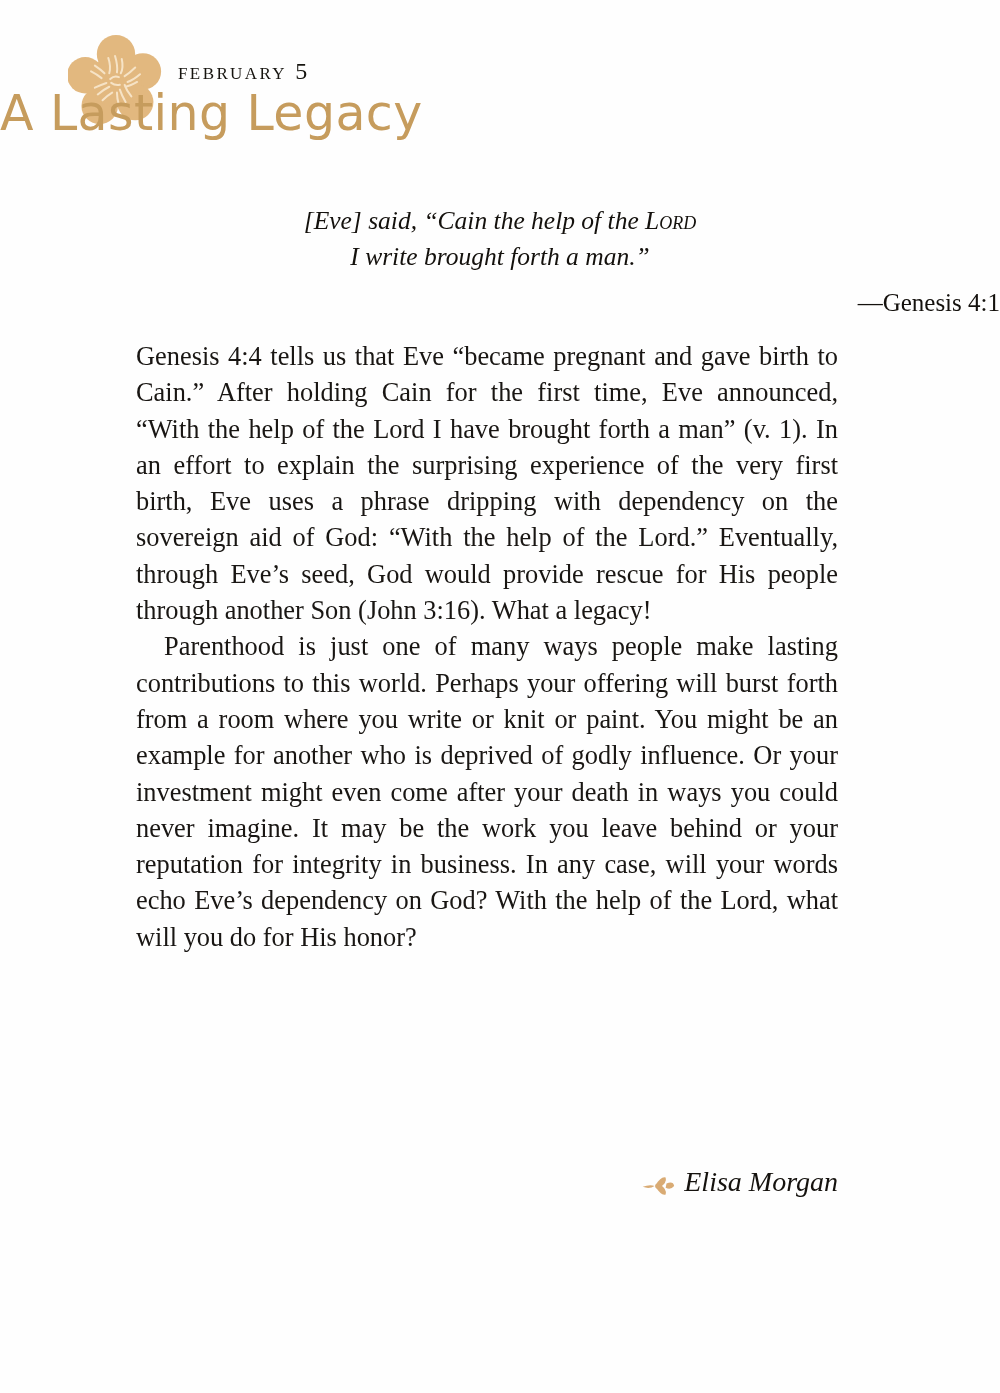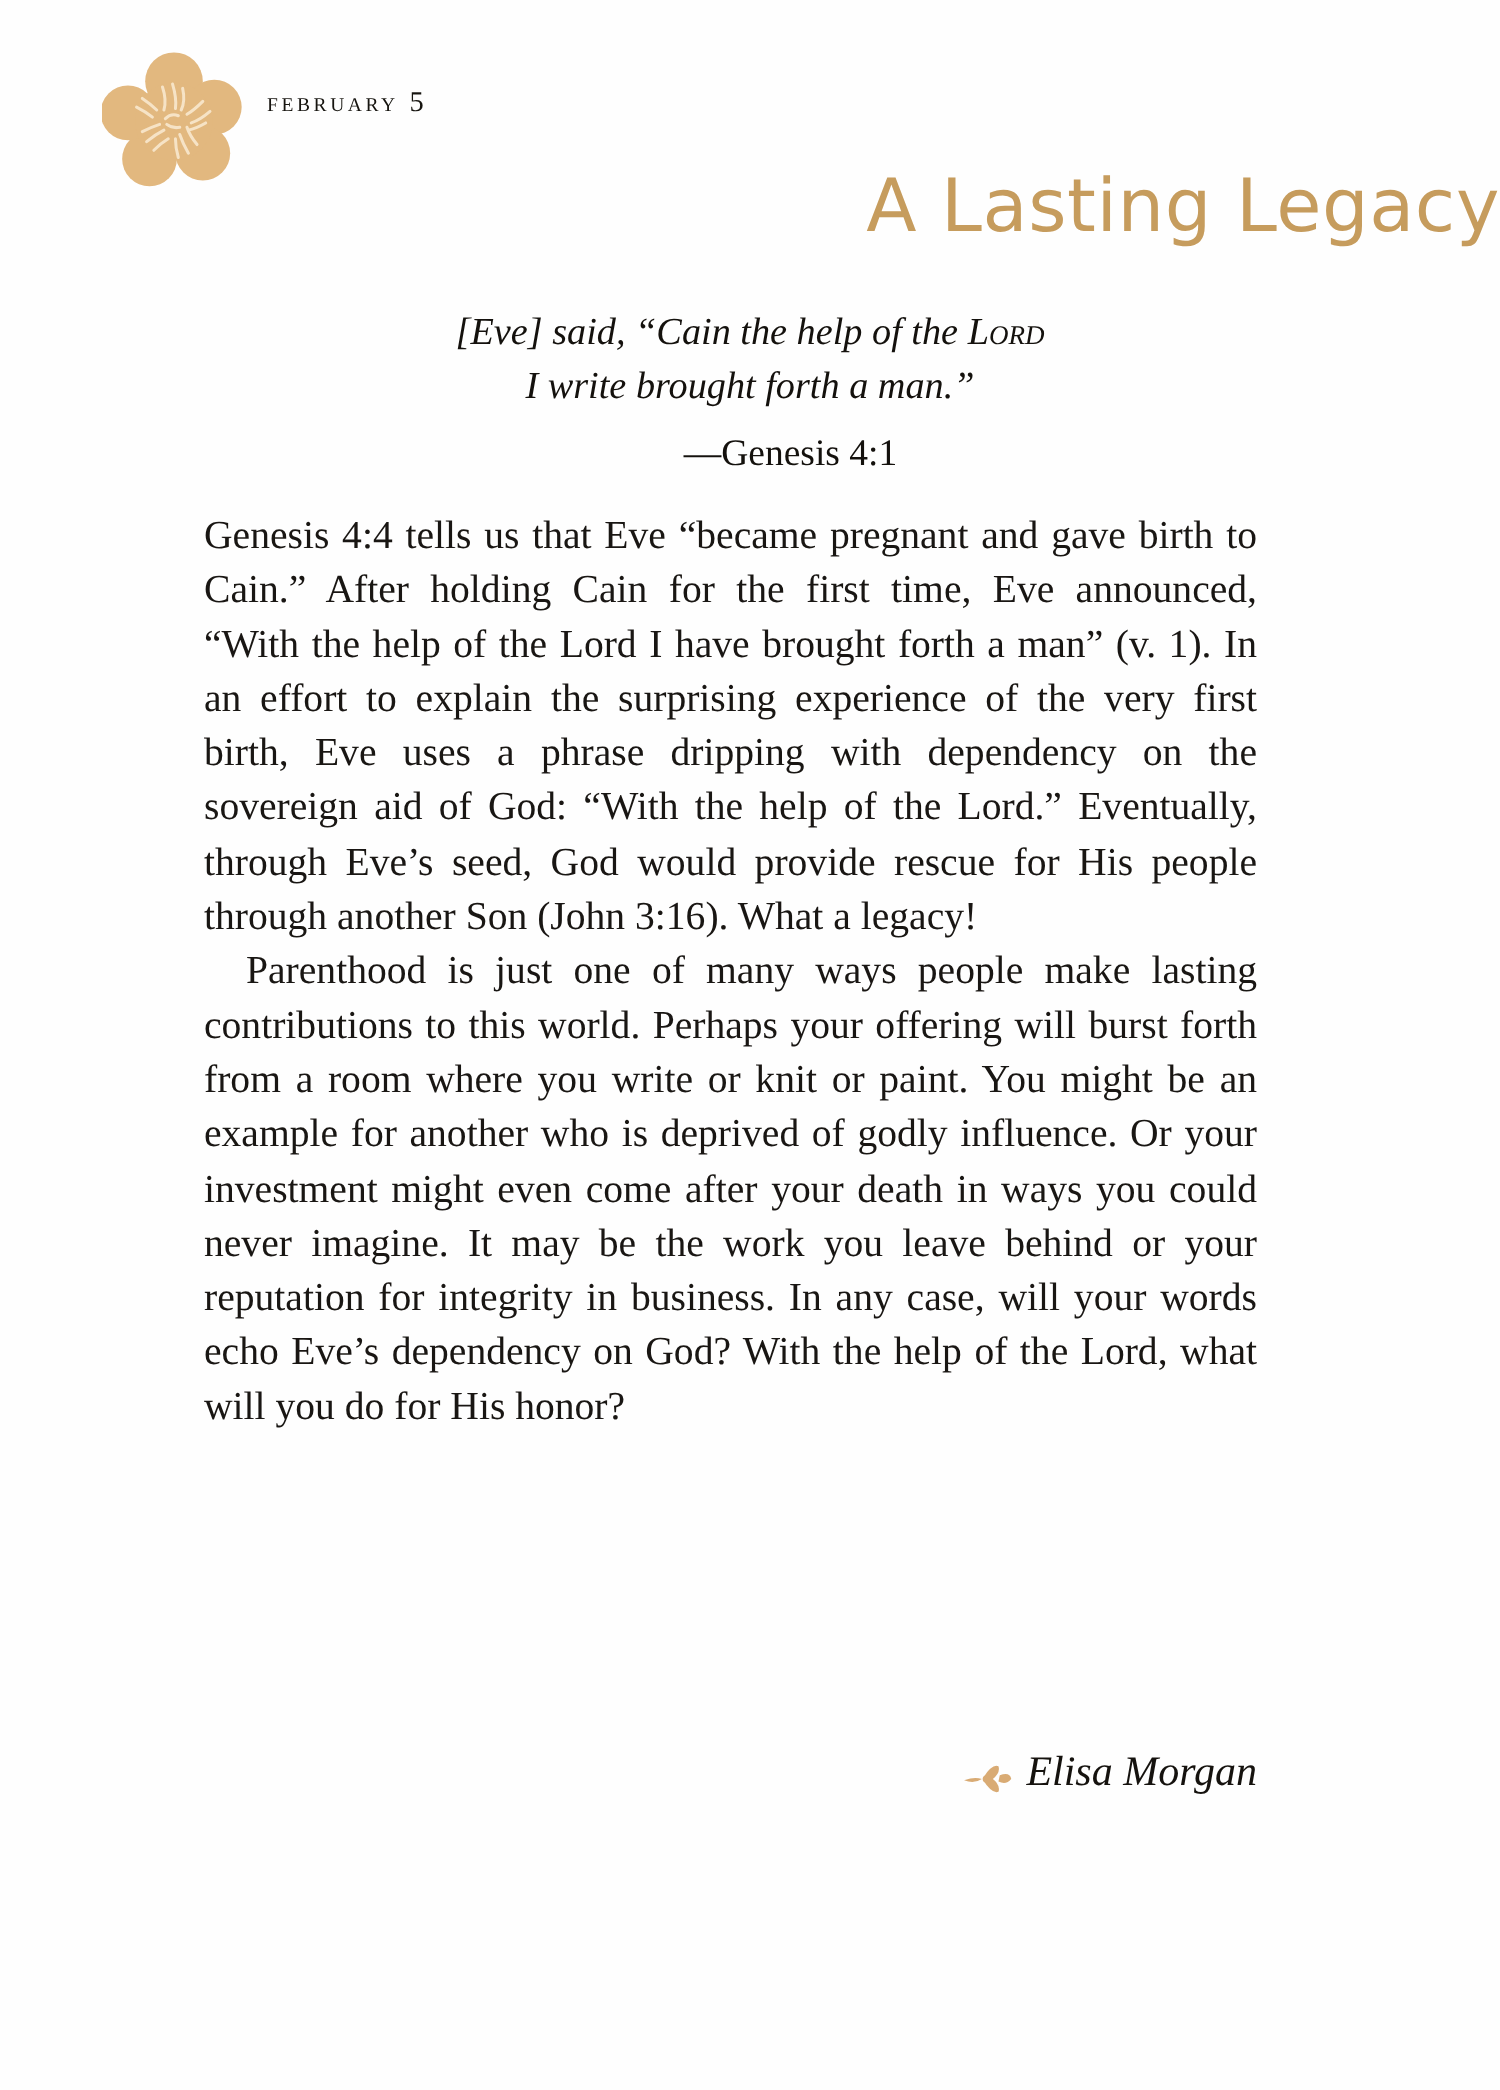--- a/index.html
+++ b/index.html
@@ -36,35 +36,35 @@
   .rosette {
     width: 96px;
     height: 96px;
     display: block;
     flex: 0 0 auto;
   }
   .date-label {
     margin-left: 14px;
     margin-top: 25px;
     font-family: "Liberation Serif", "DejaVu Serif", serif;
-    font-size: 19px;
+    font-size: 24px;
     letter-spacing: 2.4px;
     font-variant: small-caps;
     text-transform: lowercase;
     color: #16140f;
     white-space: nowrap;
   }
 
   
   .title-block {
     position: absolute;
     left: 0;
     right: 0;
-    top: 112px;
-    text-align: right;
+    top: 88px;
+    text-align: left;
   }
   .title {
     font-family: "DejaVu Sans", "Liberation Sans", sans-serif;
     font-size: 49px;
     font-weight: 400;
     letter-spacing: 0.4px;
     color: #c39council;
     color: #c69c5d;
     line-height: 1.06;
     margin: 0;
@@ -96,20 +96,21 @@
   .smallcaps {
     font-variant: small-caps;
     text-transform: lowercase;
     font-family: Liberation Serif, serif;
   }
   .epigraph-ref {
     margin-top: 14px;
     font-size: 25px;
     color: #14110d;
     padding-left: 54px;
+    text-align: right;
   }
 
   
   .body-text {
     position: absolute;
     left: 136px;
     top: 338px;
     width: 702px;
     text-align: justify;
     text-justify: inter-word;

